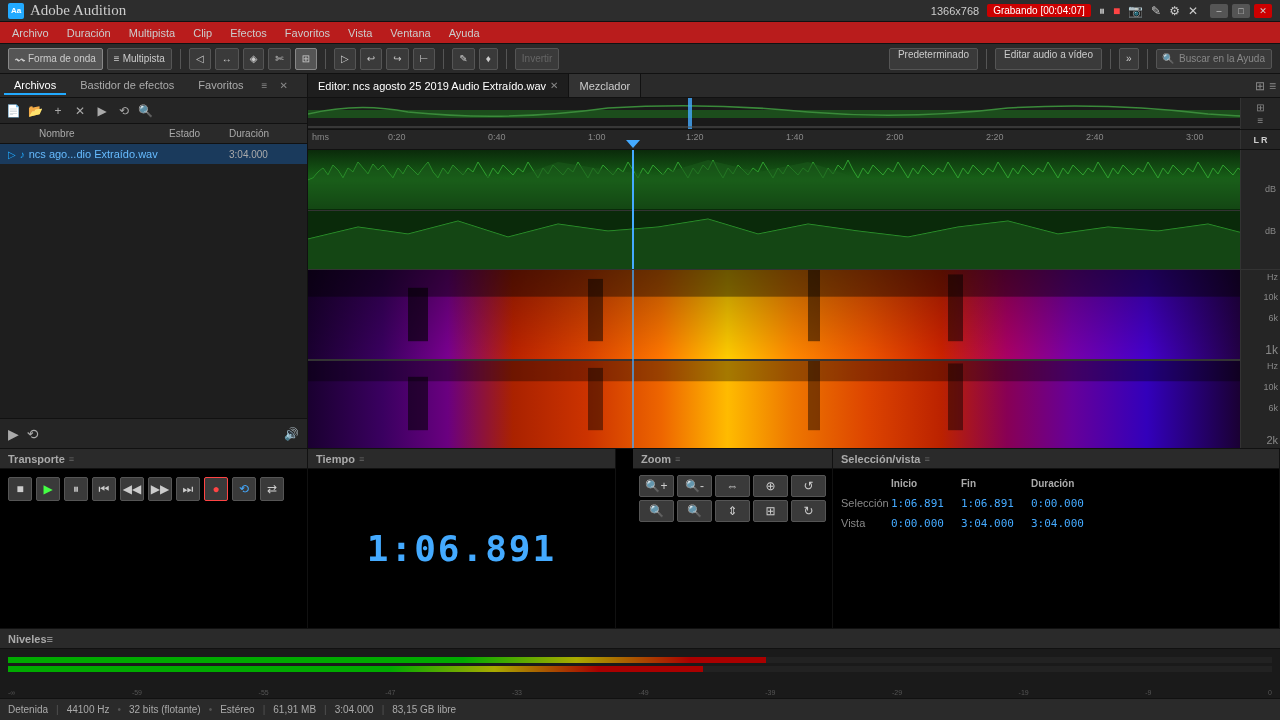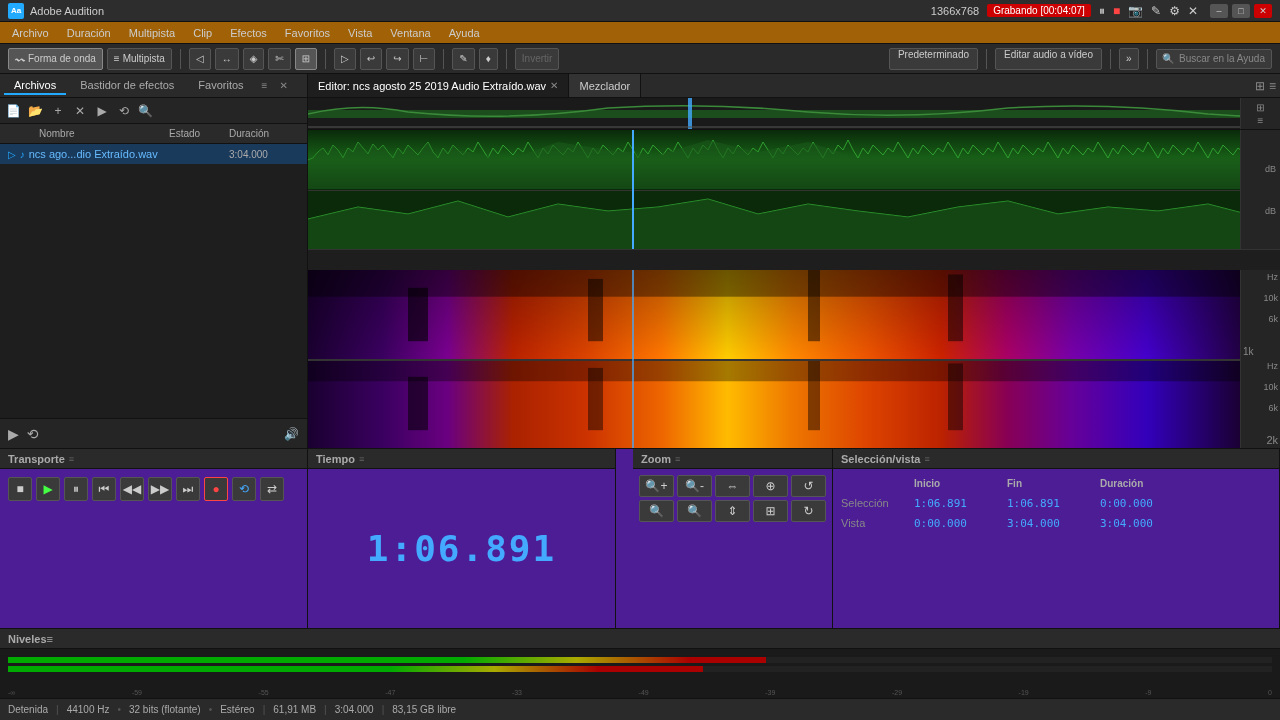--- a/index.html
+++ b/index.html
@@ -24,39 +24,39 @@
       border-bottom: 1px solid #111;
     }
     #titlebar .app-icon {
       width: 16px; height: 16px;
       background: #2af;
       border-radius: 2px;
       margin-right: 6px;
       display: flex; align-items: center; justify-content: center;
       font-size: 8px; font-weight: bold; color: #fff;
     }
-    #titlebar .title { flex: 1; font-size: 11px; color: #ccc; }
+    #titlebar .title { flex: 1; font-size: 15px; color: #ccc; font-family: Liberation Serif, serif; }
     #titlebar .center-info {
       display: flex; align-items: center; gap: 8px;
       font-size: 11px; color: #ccc;
     }
     #titlebar .recording-badge {
       background: #c00; color: #fff; padding: 1px 6px; border-radius: 2px; font-size: 10px;
     }
     #titlebar .win-controls { display: flex; gap: 4px; margin-left: 12px; }
     #titlebar .win-btn {
       width: 18px; height: 14px; background: #555; border-radius: 2px;
       display: flex; align-items: center; justify-content: center; font-size: 9px; color: #ccc;
       cursor: pointer;
     }
 
     
     #menubar {
       height: 22px;
-      background: #a16207;
+      background: #b91c1c;
       display: flex;
       align-items: center;
       padding: 0 4px;
       border-bottom: 1px solid #111;
       gap: 2px;
     }
     .menu-item {
       padding: 2px 8px;
       font-size: 11px;
       color: #ccc;
@@ -279,21 +279,21 @@
       left: -6px;
       width: 0; height: 0;
       border-left: 7px solid transparent;
       border-right: 7px solid transparent;
       border-top: 8px solid #4af;
     }
 
     
     #bottom-panels {
       height: 180px;
-      background: #4c1d95;
+      background: #000000;
       border-top: 1px solid #111;
       display: flex;
     }
 
     .bottom-panel {
       border-right: 1px solid #111;
       display: flex;
       flex-direction: column;
     }
 
@@ -372,21 +372,21 @@
     #selection-panel {
       flex: 1;
     }
     .selection-table {
       padding: 4px 8px;
     }
     .sel-row {
       display: flex;
       height: 20px;
       align-items: center;
-      gap: 23px;
+      gap: 0;
     }
     .sel-label { width: 50px; color: #888; font-size: 11px; }
     .sel-value { width: 70px; color: #4af; font-size: 11px; font-family: monospace; cursor: pointer; }
     .sel-header { width: 70px; color: #aaa; font-size: 10px; font-weight: bold; }
 
     
     #levels-row {
       height: 70px;
       background: #1e1e1e;
       border-top: 1px solid #111;
@@ -580,20 +580,39 @@
 
           <rect x="0" y="28" width="1214" height="2" fill="#555" opacity="0.5"></rect>
         </svg>
         
         <div style="position:absolute; right:0; top:0; width:40px; height:32px; background:#252525; border-left:1px solid #333; display:flex; flex-direction:column; align-items:center; justify-content:center; gap:2px;">
           <span style="color:#888; font-size:10px; cursor:pointer;">⊞</span>
           <span style="color:#888; font-size:10px; cursor:pointer;">≡</span>
         </div>
       </div>
 
+      <div id="timeline-ruler">
+        <span class="ruler-label ruler-hms">hms</span>
+        <span class="ruler-label" style="left: 80px;">0:20</span>
+        <span class="ruler-label" style="left: 180px;">0:40</span>
+        <span class="ruler-label" style="left: 280px;">1:00</span>
+        <span class="ruler-label" style="left: 378px;">1:20</span>
+        <span class="ruler-label" style="left: 478px;">1:40</span>
+        <span class="ruler-label" style="left: 578px;">2:00</span>
+        <span class="ruler-label" style="left: 678px;">2:20</span>
+        <span class="ruler-label" style="left: 778px;">2:40</span>
+        <span class="ruler-label" style="left: 878px;">3:00</span>
+
+        <div class="playhead-marker" style="position:absolute; top:10px; left:318px;"></div>
+
+        <div style="position:absolute; right:0; width:40px; height:20px; background:#252525; border-left:1px solid #333; display:flex; align-items:center; justify-content:center; gap:2px;">
+          <span style="color:#ccc; font-size:9px; font-weight:bold;">L</span>
+          <span style="color:#ccc; font-size:9px; font-weight:bold;">R</span>
+        </div>
+      </div>
 
       <div id="waveform-channels" style="position:relative; height:120px; background:#111;">
 
         <svg style="position:absolute; top:0; left:0; right:40px; width:calc(100% - 40px); height:60px;">
           <rect width="100%" height="60" fill="#0a2a0a"></rect>
           <rect x="0" y="0" width="100%" height="60" fill="url(#waveGradL)" opacity="0.9"></rect>
           <defs>
             <linearGradient id="waveGradL" x1="0" y1="0" x2="0" y2="1">
               <stop offset="0%" stop-color="#0a2a0a"></stop>
               <stop offset="50%" stop-color="#1a6a1a"></stop>
@@ -695,21 +714,21 @@
 
         <div style="position:absolute; left:0; right:40px; top:50%; height:2px; background:#333;"></div>
 
         <div style="position:absolute; left:324px; top:0; bottom:0; width:2px; background:#4af; opacity:0.7; z-index:5;"></div>
 
         <div style="position:absolute; right:0; top:0; width:40px; height:50%; background:#252525; border-left:1px solid #333; display:flex; flex-direction:column; justify-content:space-between; padding:2px 2px;">
           <span style="font-size:9px; color:#888; text-align:right;">Hz</span>
           <span style="font-size:9px; color:#888; text-align:right;">10k</span>
           <span style="font-size:9px; color:#888; text-align:right;">6k</span>
           <span style="font-size:9px; color:#888; text-align:right;"></span>
-          <span style="font-size:10px; color:#888; text-align:left;">1k</span>
+          <span style="font-size:12px; color:#888; text-align:right;">1k</span>
         </div>
 
         <div style="position:absolute; right:0; top:50%; width:40px; height:50%; background:#252525; border-left:1px solid #333; display:flex; flex-direction:column; justify-content:space-between; padding:2px 2px;">
           <span style="font-size:9px; color:#888; text-align:right;">Hz</span>
           <span style="font-size:9px; color:#888; text-align:right;">10k</span>
           <span style="font-size:9px; color:#888; text-align:right;">6k</span>
           <span style="font-size:9px; color:#888; text-align:right;"></span>
           <span style="font-size:11px; color:#888; text-align:right;">2k</span>
         </div>
 

